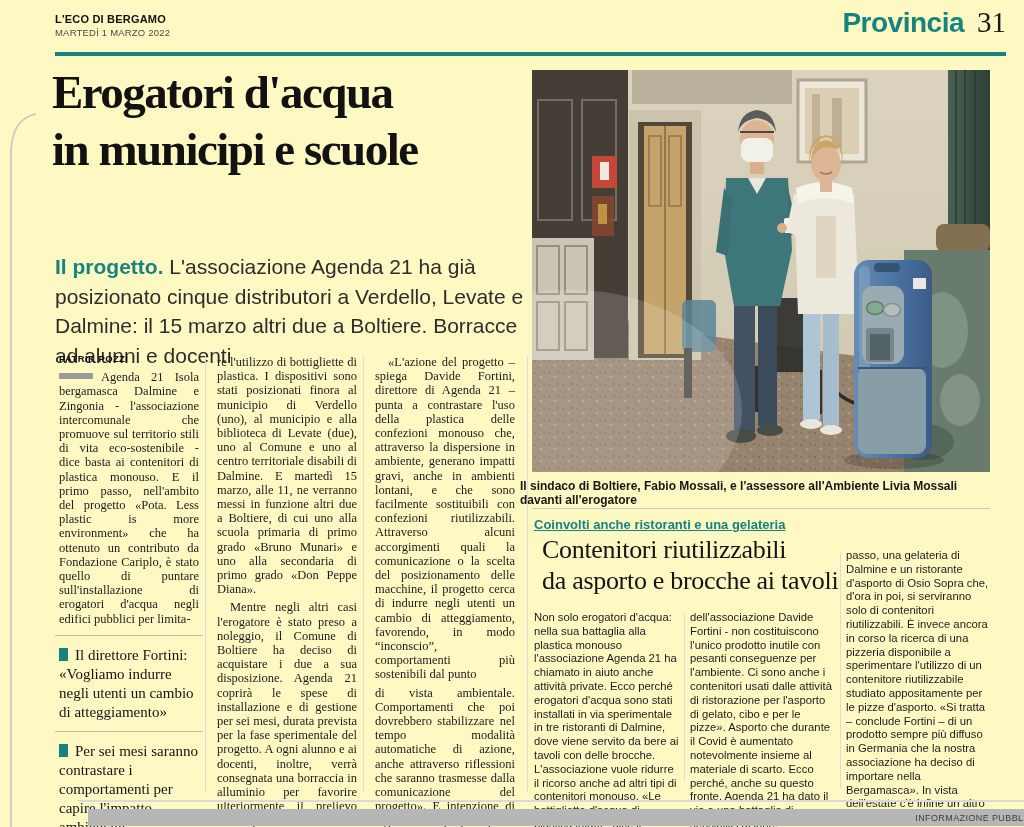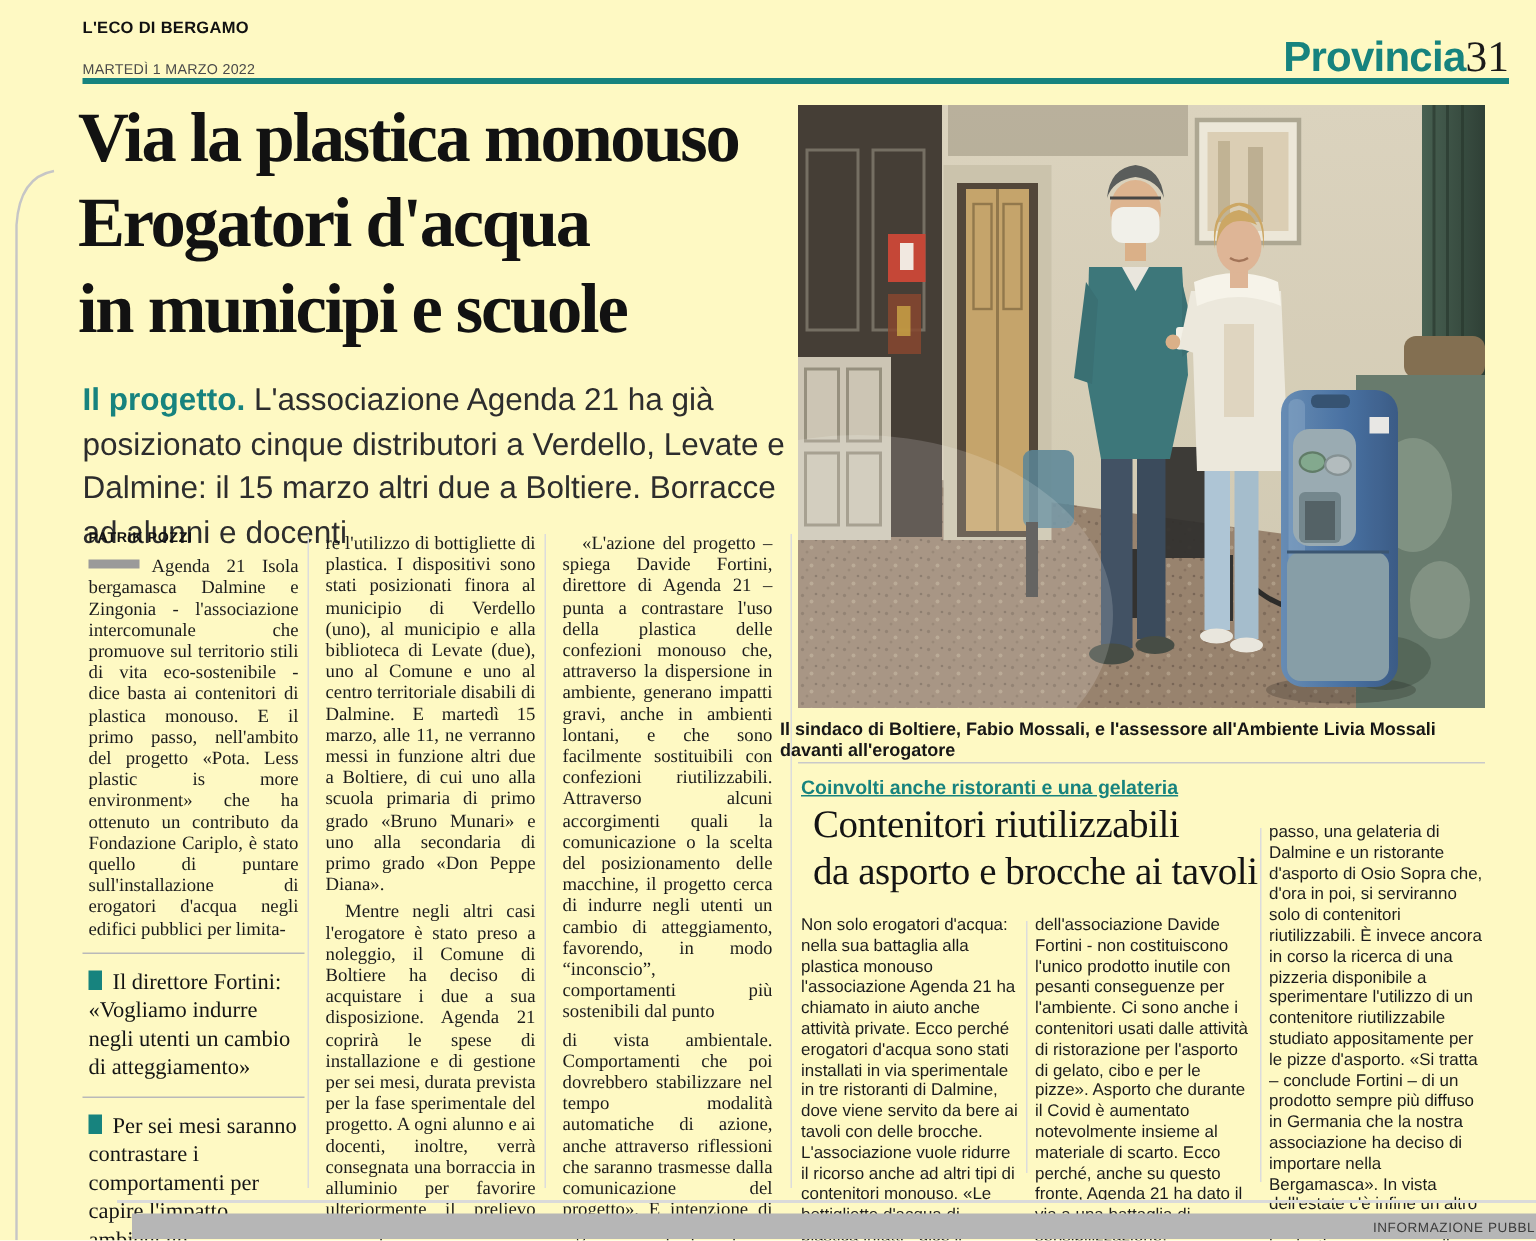--- a/index.html
+++ b/index.html
@@ -3,22 +3,22 @@
 <meta charset="utf-8">
 <style>
   html,body{margin:0;padding:0;background:#ffffff;}
   .page{position:relative;width:1024px;height:827px;background:#fef9c3;overflow:hidden;
         font-family:"Liberation Sans",sans-serif;color:#1e1e1e;}
   .abs{position:absolute;}
 
   
   .masthead{left:55px;top:13px;}
   .masthead .paper{font-size:11px;font-weight:bold;color:#111;letter-spacing:.2px;}
-  .masthead .date{font-size:9.5px;color:#4a4a4a;margin-top:16px;letter-spacing:.2px;}
-  .sectionhead{right:18px;top:22px;display:flex;align-items:baseline;text-align:right;}
+  .masthead .date{font-size:9.5px;color:#4a4a4a;margin-top:2px;letter-spacing:.2px;}
+  .sectionhead{right:18px;top:6px;display:flex;align-items:baseline;gap:13px;text-align:right;}
   .sectionhead .section{font-size:28px;font-weight:bold;color:#17837e;letter-spacing:-.5px;}
   .sectionhead .pagenum{font-size:29px;font-family:"Liberation Serif",serif;color:#1a1a1a;}
   .teal-rule{left:55px;top:52px;width:951px;height:4px;background:#17837e;}
 
   
   .curl{left:0;top:110px;}
 
   
   .headline{left:52px;top:64px;width:470px;font-family:"Liberation Serif",serif;
             font-weight:bold;font-size:47px;line-height:57px;letter-spacing:-1.5px;color:#121212;}
@@ -78,21 +78,20 @@
     <div class="paper">L'ECO DI BERGAMO</div>
     <div class="date">MARTEDÌ 1 MARZO 2022</div>
   </div>
   <div class="abs sectionhead">
     <span class="section">Provincia</span>
     <span class="pagenum">31</span>
   </div>
   <div class="abs teal-rule"></div>
 
   <div class="abs headline">
-    <div>Via la plastica monouso</div>
     <div>Erogatori d'acqua</div>
     <div>in municipi e scuole</div>
   </div>
 
   <div class="abs deck"><span class="lead">Il progetto.</span><span> L'associazione Agenda 21 ha già posizionato cinque distributori a Verdello, Levate e Dalmine: il 15 marzo altri due a Boltiere. Borracce ad alunni e docenti</span></div>
 
   <div class="abs mcol col1">
     <p class="byline">PATRIK POZZI</p>
     <p><span class="lead-marker"></span><span>Agenda 21 Isola bergamasca Dalmine e Zingonia - l'associazione intercomunale che promuove sul territorio stili di vita eco-sostenibile - dice basta ai contenitori di plastica monouso. E il primo passo, nell'ambito del progetto «Pota. Less plastic is more environment» che ha ottenuto un contributo da Fondazione Cariplo, è stato quello di puntare sull'installazione di erogatori d'acqua negli edifici pubblici per limita-</span></p>
     <div class="quote-rule"></div>

